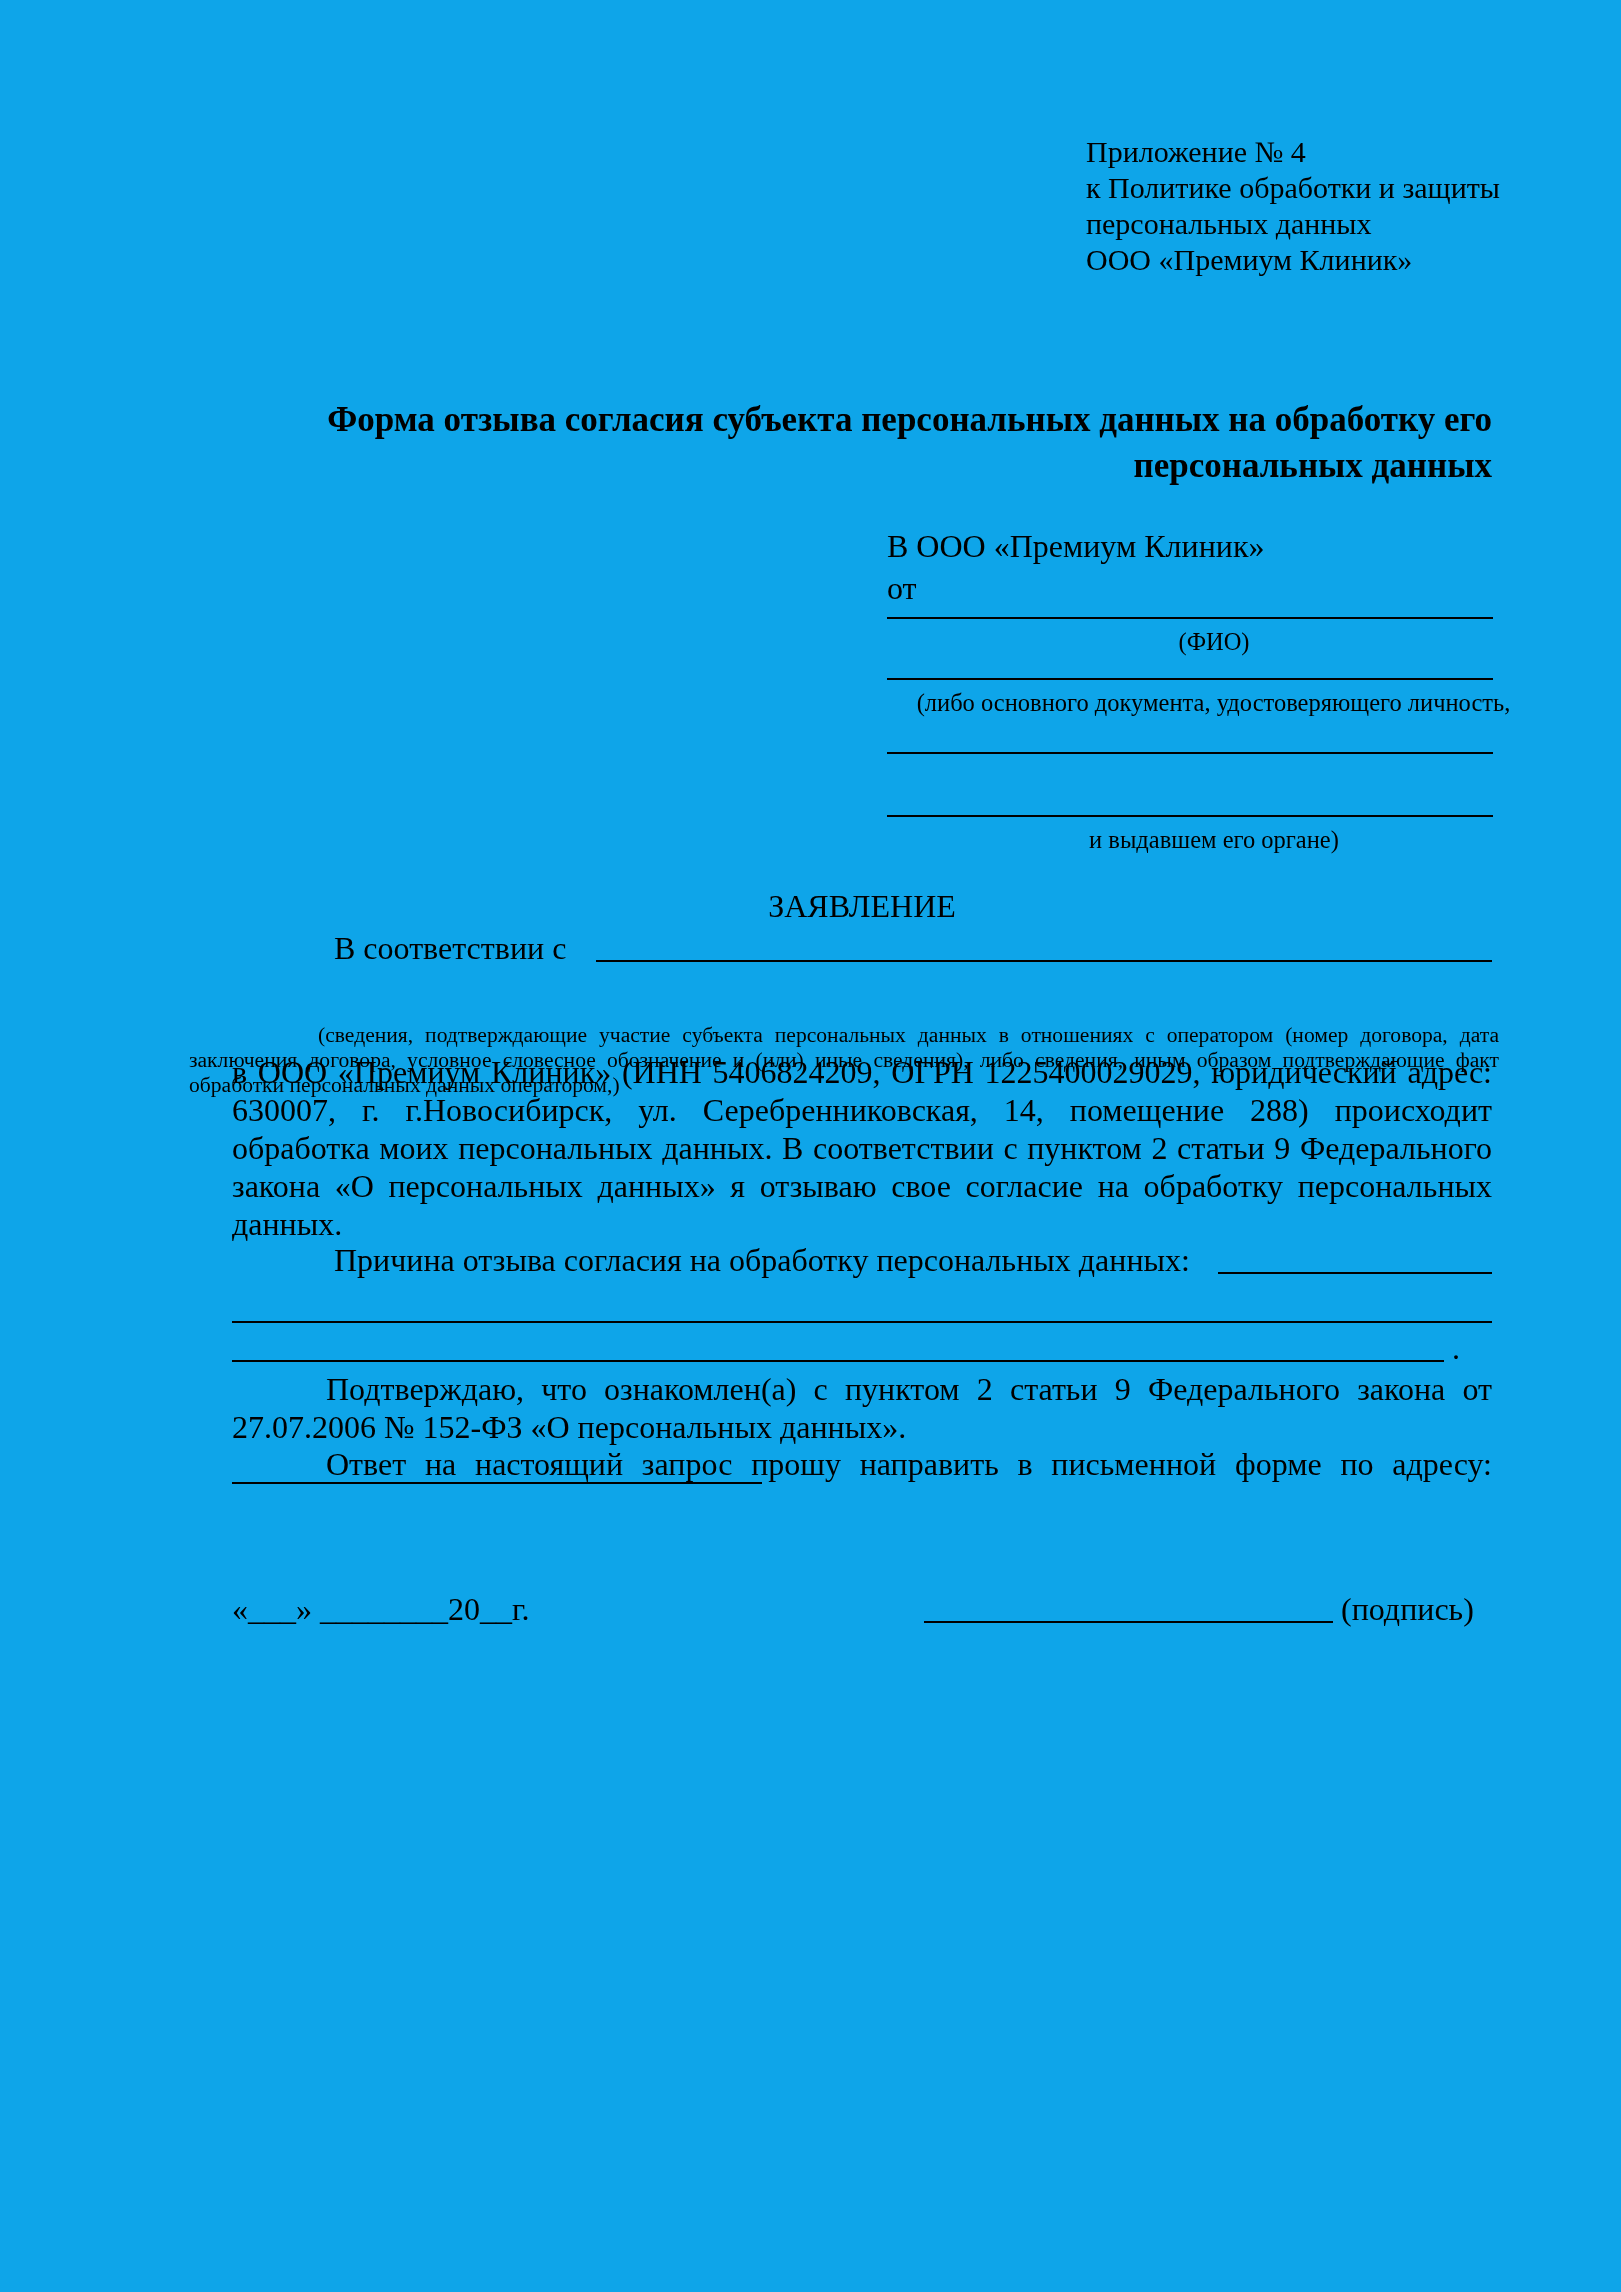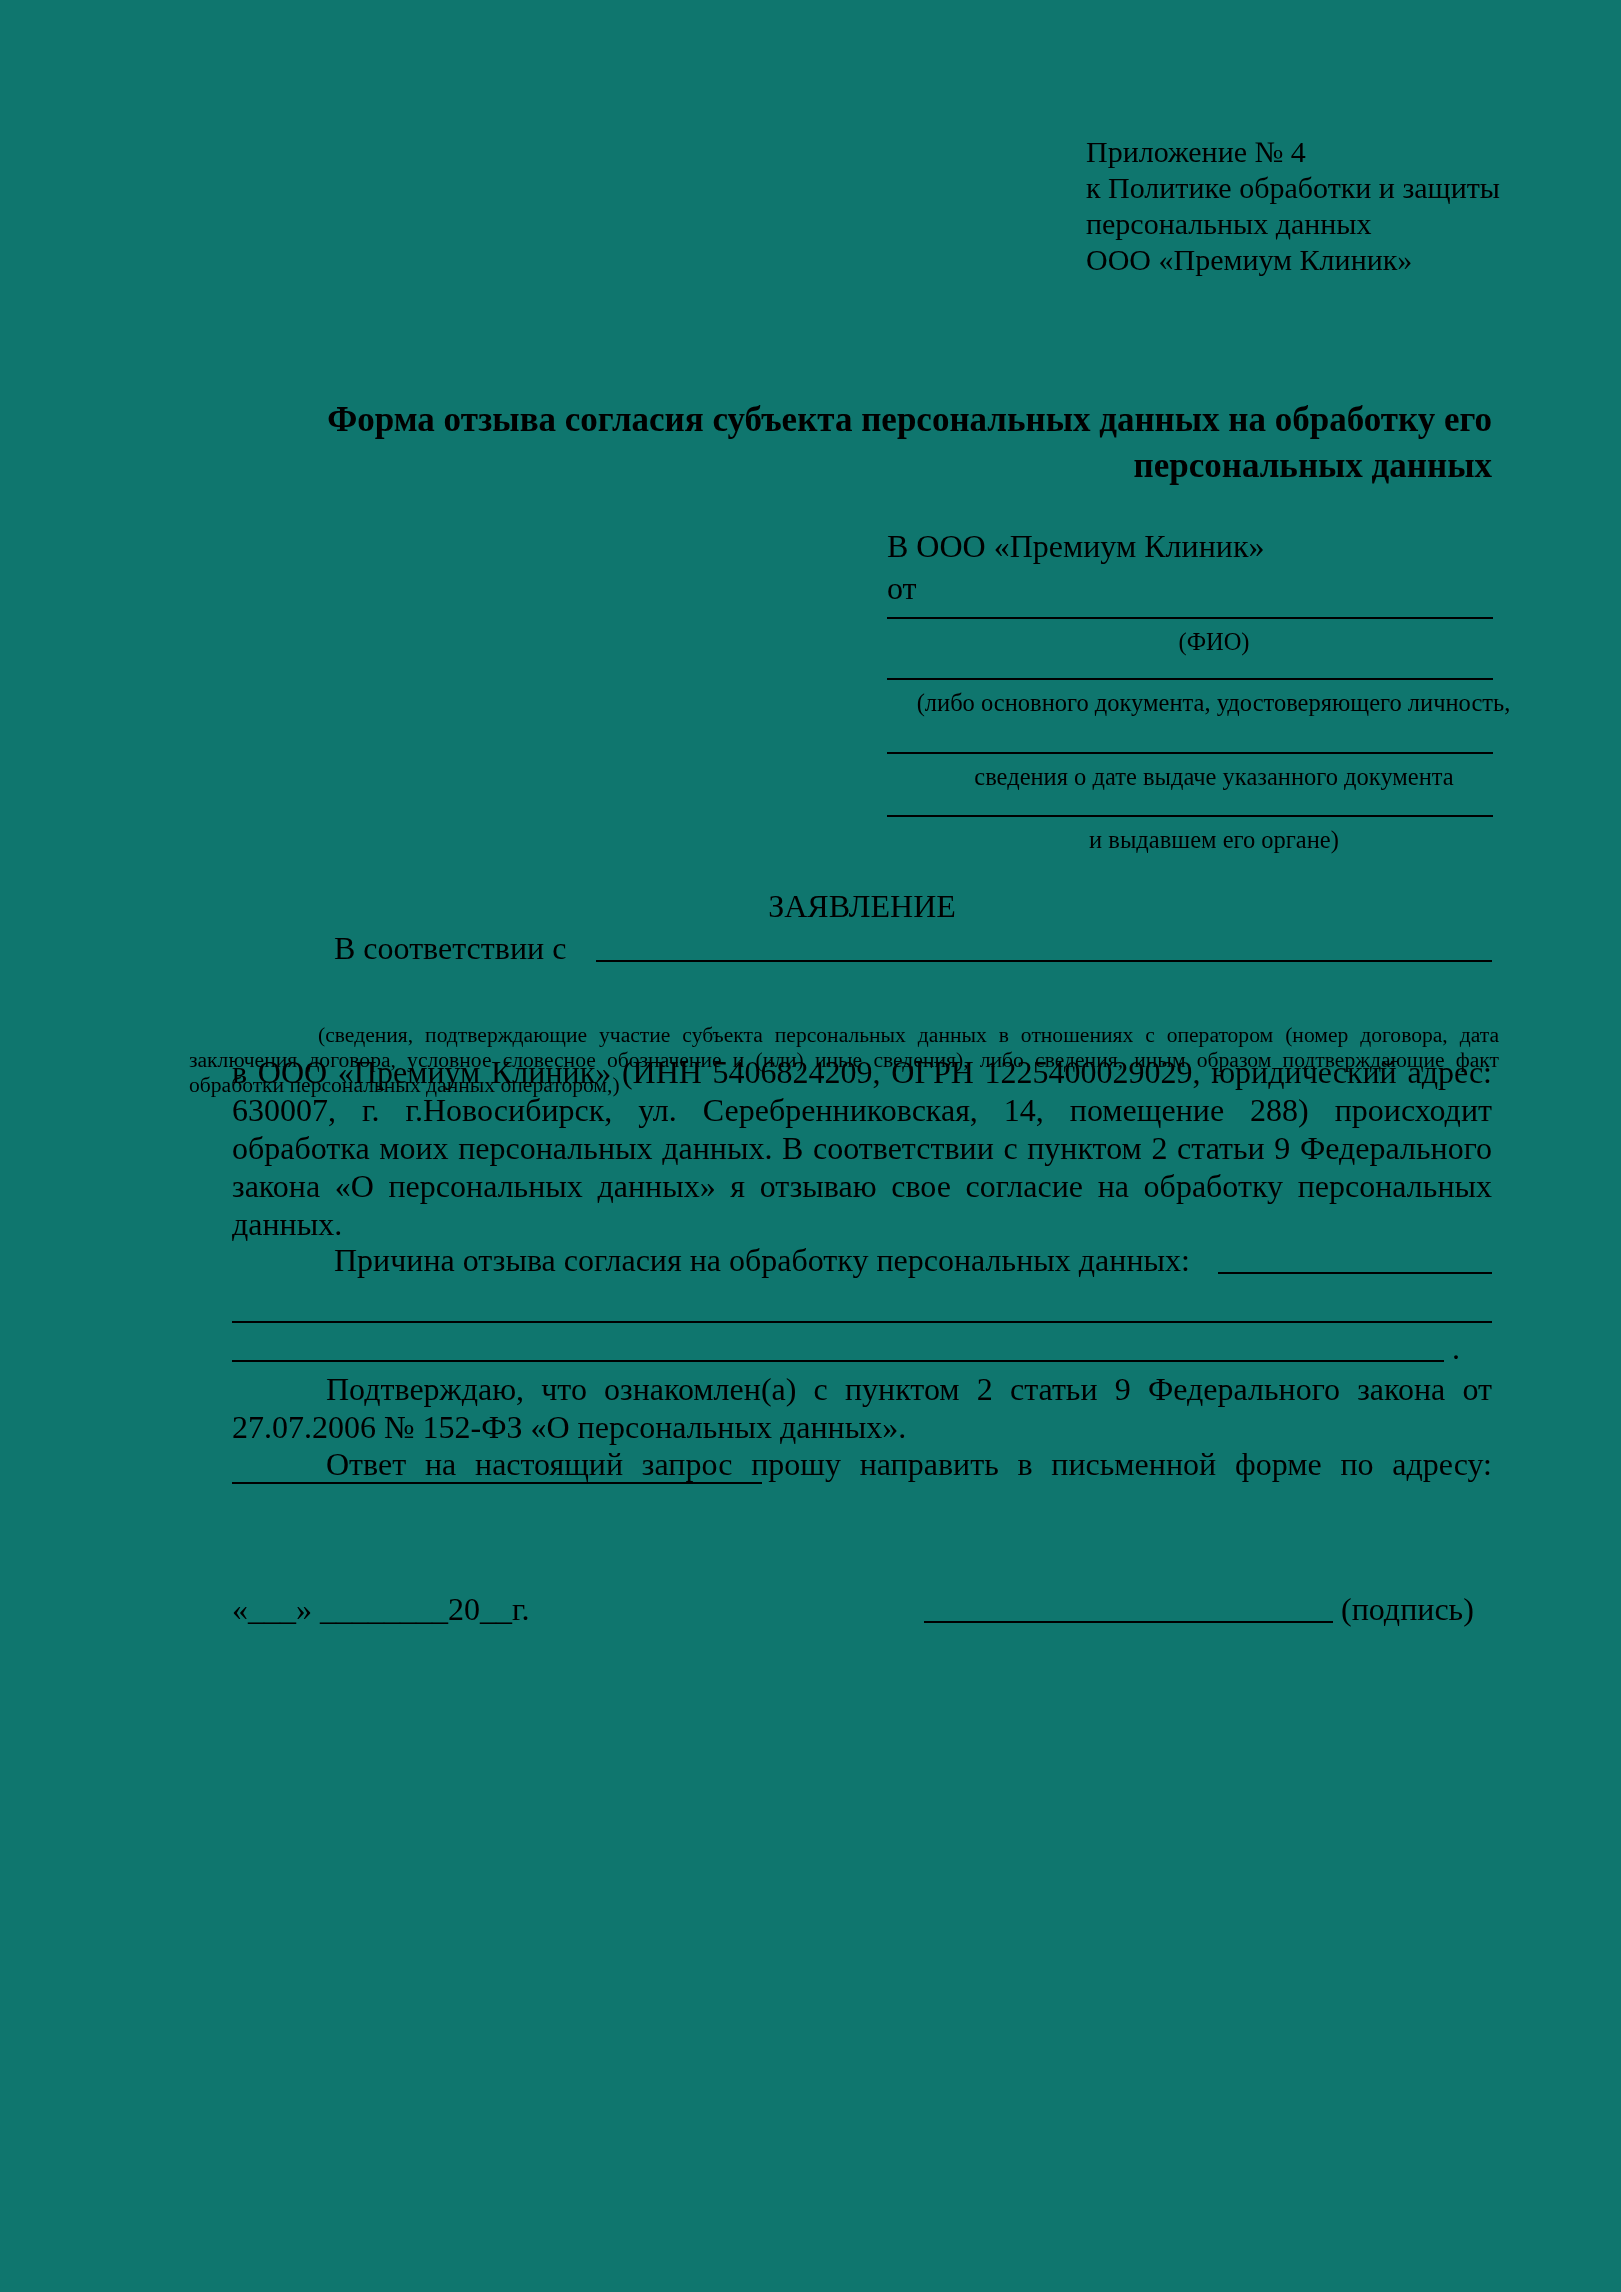--- a/index.html
+++ b/index.html
@@ -1,20 +1,20 @@
 <!DOCTYPE html>
 <html lang="ru"><head>
 <meta charset="utf-8">
 <style>
   html,body{margin:0;padding:0;background:#fff;}
   .page{
     position:relative;
     width:1621px;
     height:2293px;
-    background:#0f766e;
+    background:#0ea5e9;
     font-family:"Liberation Serif","DejaVu Serif",serif;
     color:#000;
     overflow:hidden;
   }
   .abs{position:absolute;}
   .body-text{font-size:32px;line-height:38px;}
   .justify{text-align:justify;}
   .center{text-align:center;}
   .header-block{font-size:30px;line-height:36px;}
   .title{font-size:35px;line-height:46px;font-weight:bold;text-align:right;}
@@ -45,21 +45,20 @@
   <div class="abs body-text" style="left:887px;top:527px;width:606px;">В ООО «Премиум Клиник»</div>
   <div class="abs body-text" style="left:887px;top:569px;width:606px;">от</div>
 
   <div class="abs uline" style="left:887px;top:617px;width:606px;"></div>
   <div class="abs caption" style="left:887px;top:628px;width:606px;">(ФИО)</div>
 
   <div class="abs uline" style="left:887px;top:678px;width:606px;"></div>
   <div class="abs caption" style="left:877px;top:689px;width:625px;">(либо основного документа, удостоверяющего личность,</div>
 
   <div class="abs uline" style="left:887px;top:752px;width:606px;"></div>
-  <div class="abs caption" style="left:887px;top:763px;width:606px;">сведения о дате выдаче указанного документа</div>
 
   <div class="abs uline" style="left:887px;top:815px;width:606px;"></div>
   <div class="abs caption" style="left:887px;top:826px;width:606px;">и выдавшем его органе)</div>
 
   <div class="abs body-text center" style="left:232px;top:887px;width:1260px;">ЗАЯВЛЕНИЕ</div>
 
   <div class="abs body-text row" style="left:232px;top:929px;width:1260px;">
     <span class="indent"></span>
     <span class="nowrap">В соответствии с</span>
     <span style="width:13.7px;flex:0 0 auto;"></span>

